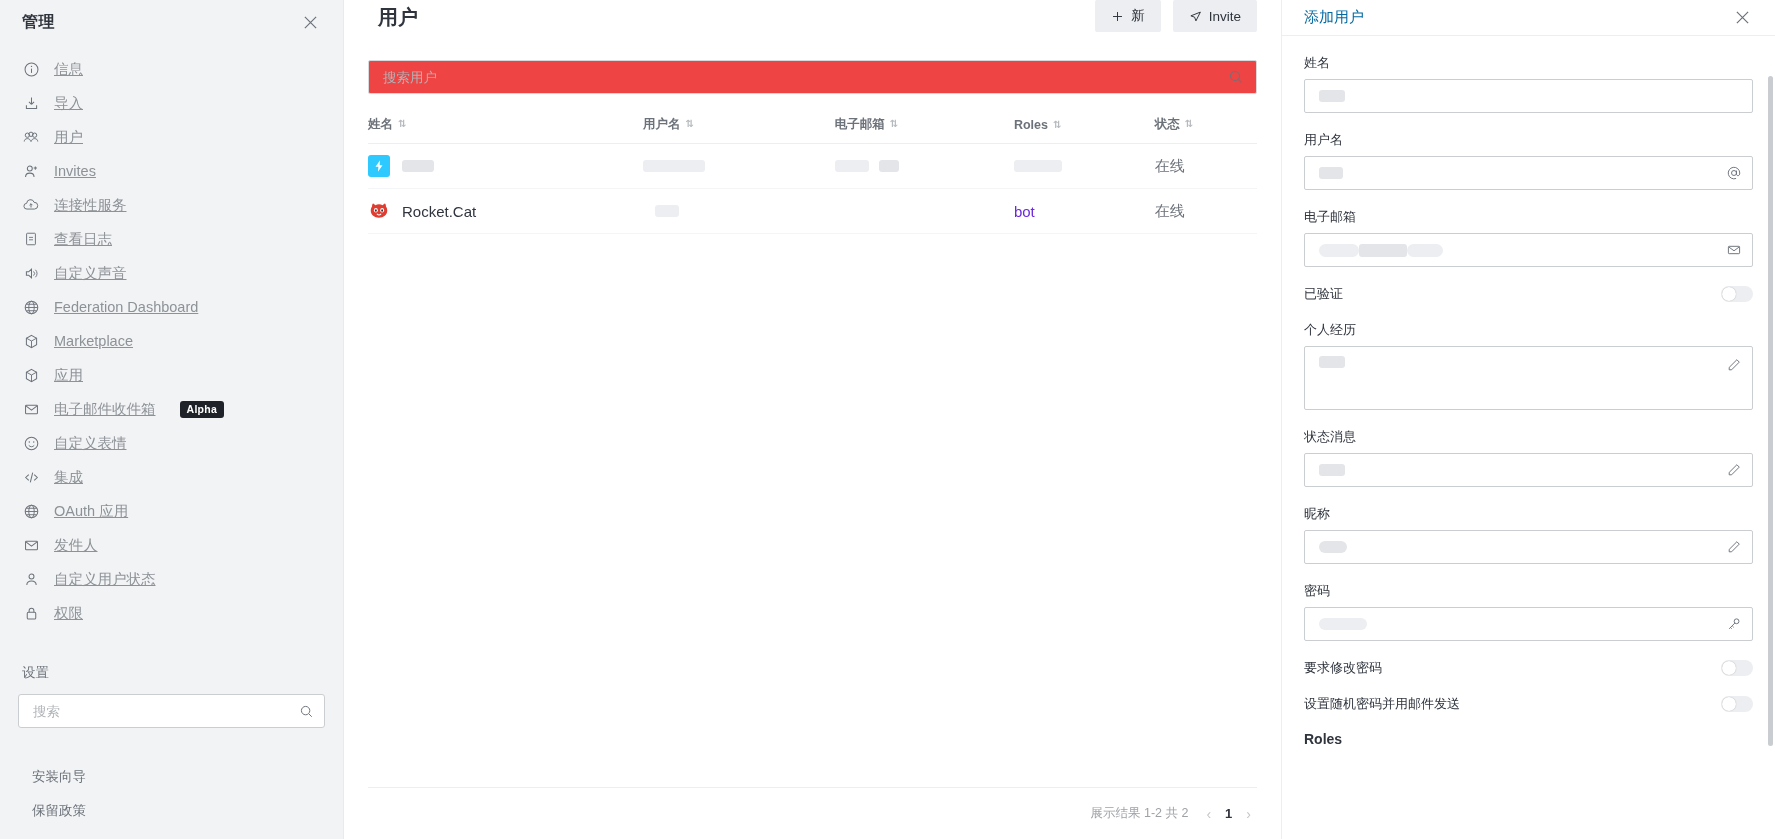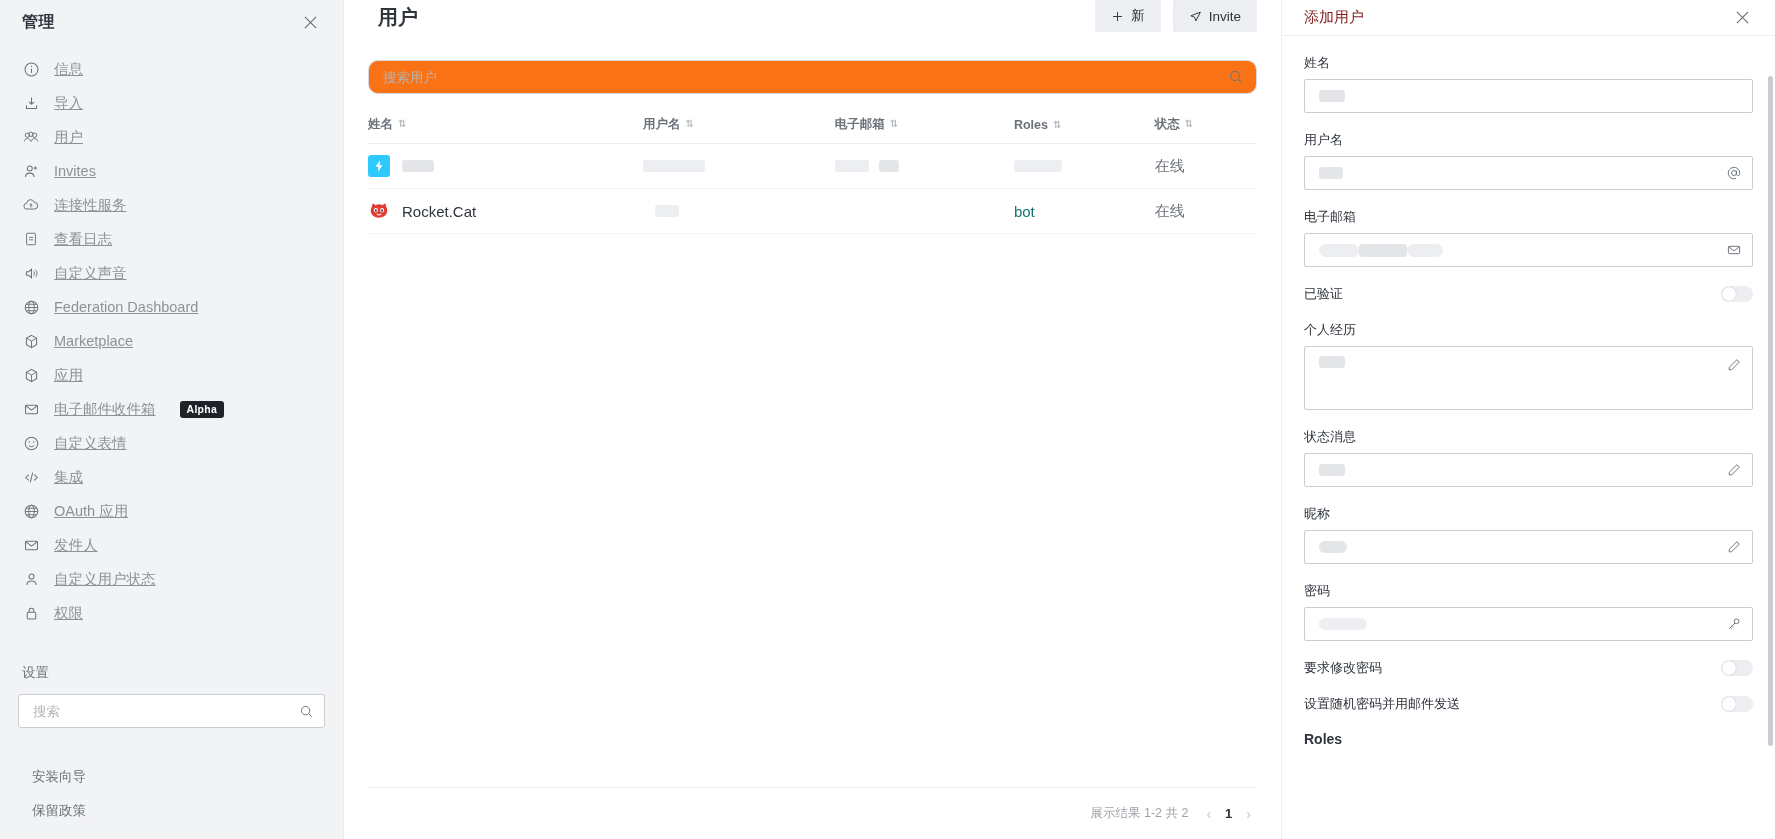--- a/index.html
+++ b/index.html
@@ -114,24 +114,24 @@
     display: flex; align-items: center; gap: 7px;
     cursor: pointer;
     font-family: inherit;
   }
   .btn svg { display: block; }
 
   .main-body { padding: 0 24px 0 24px; flex: 1 1 auto; display: flex; flex-direction: column; min-height: 0; }
   .user-search {
     margin-top: 16px;
     height: 34px;
-    border: 1px solid #d7dadd; border-radius: 10px;
+    border: 1px solid #d7dadd; border-radius: 2px;
     display: flex; align-items: center;
     padding: 0 12px 0 14px;
-    background: #f97316;
+    background: #ef4444;
   }
   .user-search input {
     flex: 1; border: none; outline: none; background: transparent;
     font-size: 13.5px; color: #2f343d; font-family: inherit;
   }
   .user-search input::placeholder { color: #b0b4b8; }
 
   table.users { width: 100%; border-collapse: collapse; margin-top: 16px; table-layout: fixed; }
   table.users th {
     text-align: left;
@@ -158,21 +158,21 @@
   .avatar {
     width: 22px; height: 22px; border-radius: 3px; flex: 0 0 22px;
     display: flex; align-items: center; justify-content: center;
     overflow: hidden;
   }
   .avatar.bolt { background: #2ec9ff; }
   .avatar.cat { background: #ffffff; }
   .redacted { background: #e3e5e8; border-radius: 3px; display: inline-block; height: 12px; }
   .redacted.soft { background: #eceef1; }
   .status-text { color: #6c727a; }
-  .roles-text { color: #0f766e; margin-top: 36px; }
+  .roles-text { color: #6d28d9; margin-top: 36px; }
 
   .table-footer {
     margin-top: auto;
     border-top: 1px solid #eceef1;
     height: 52px;
     display: flex; align-items: center; justify-content: flex-end;
     gap: 18px;
     font-size: 12.5px; color: #9ea2a6;
     padding-right: 6px;
     text-align: right;
@@ -189,21 +189,21 @@
     height: 839px;
     display: flex; flex-direction: column;
     position: relative;
   }
   .panel-header {
     height: 36px; flex: 0 0 36px;
     display: flex; align-items: center; justify-content: space-between;
     padding: 0 22px 0 22px;
     border-bottom: 1px solid #eceef1;
   }
-  .panel-title { font-size: 15px; color: #7f1d1d; }
+  .panel-title { font-size: 15px; color: #0369a1; }
   .panel-body {
     flex: 1 1 auto; overflow: hidden;
     padding: 18px 22px 0 22px;
     position: relative;
   }
   .field { margin-bottom: 18px; }
   .field-label {
     font-size: 13px; color: #2f343d; margin-bottom: 7px; display: block;
   }
   .input-shell {

